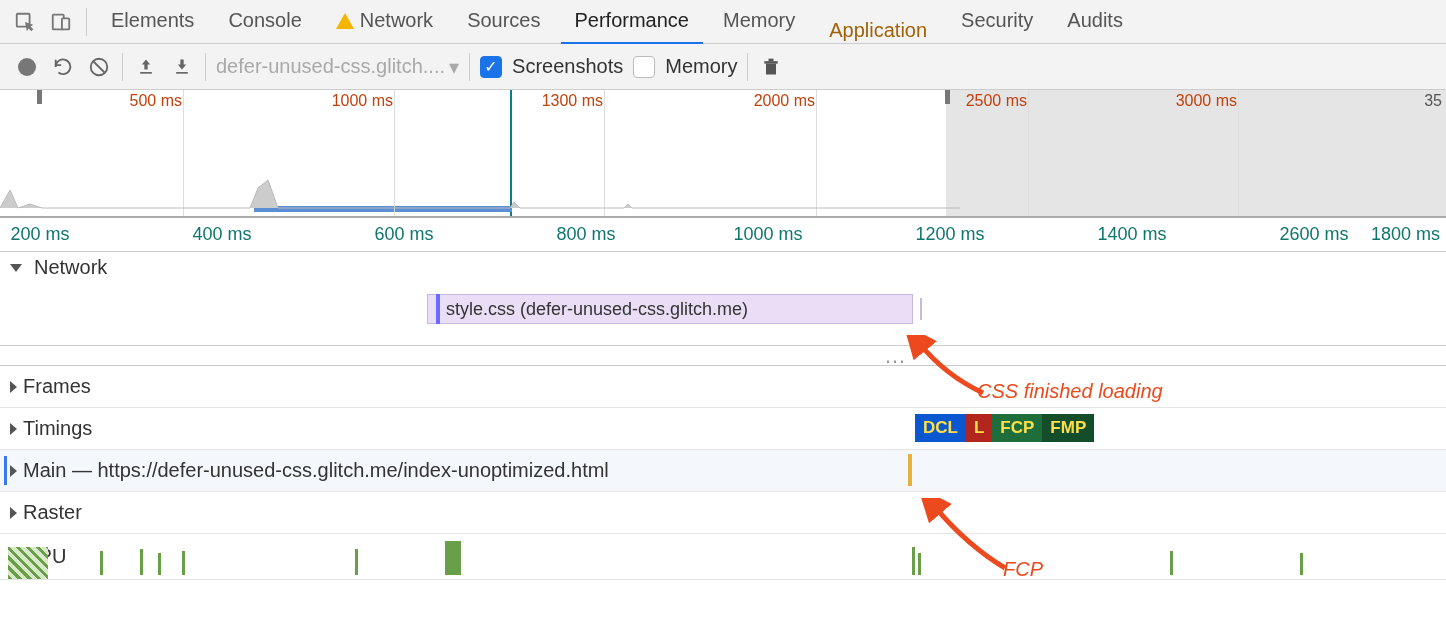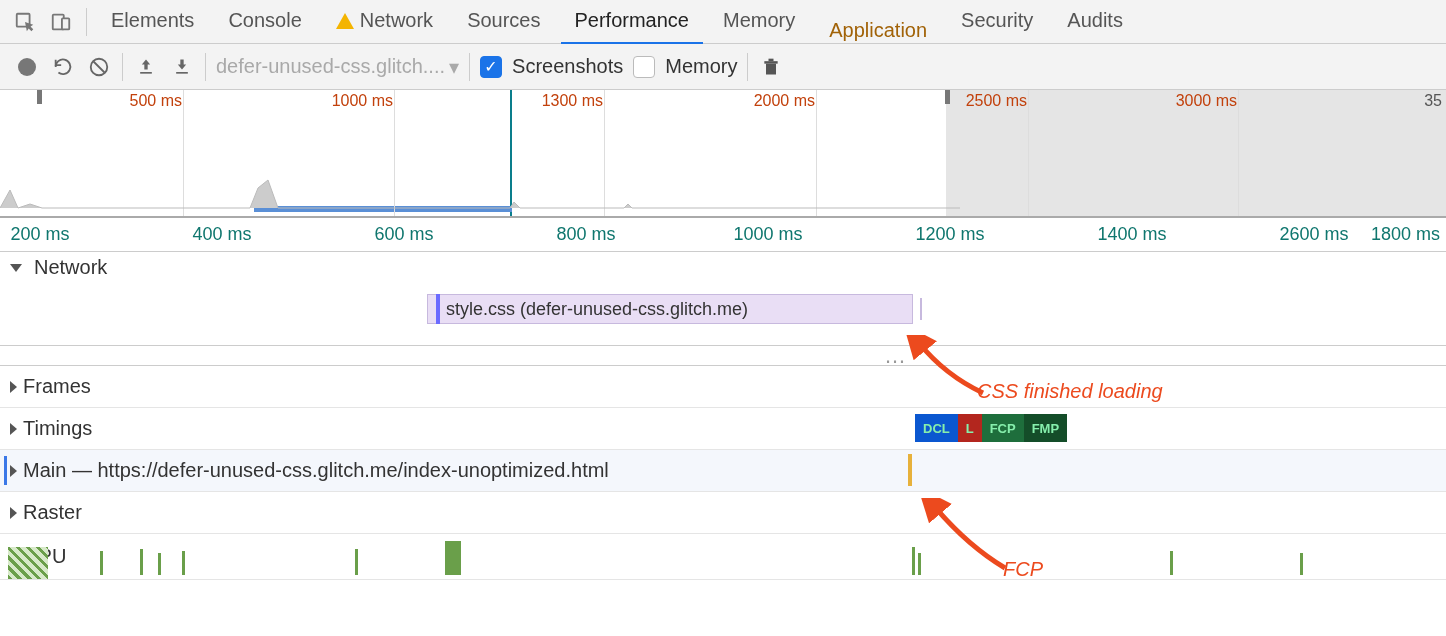--- a/index.html
+++ b/index.html
@@ -146,21 +146,21 @@
   }
   .net-bar .tick { width:4px; height:30px; background:#6b6bff; margin-right:6px; }
 
   .ellipsis-row {
     height:20px; border-bottom:1px solid #ccc; background:#fff;
     display:flex; justify-content:flex-end; align-items:center;
     padding-right:540px; color:#999; font-size:22px;
   }
 
   .badges { position:absolute; left:915px; top:6px; display:flex; height:28px; }
-  .badge { color:#86efac; font-weight:600; font-size:13px; display:flex; align-items:center; padding:0 8px; }
+  .badge { color:#fde047; font-weight:600; font-size:17px; display:flex; align-items:center; padding:0 8px; }
   .b-dcl { background:#0b57d0; }
   .b-l   { background:#b3261e; }
   .b-fcp { background:#1e6e3c; }
   .b-fmp { background:#144d29; }
 
   .vline-pair {
     position:absolute; top:0; bottom:0;
     display:flex; gap:4px;
   }
   .vline-pair span { display:block; width:2px; background:#888;}

